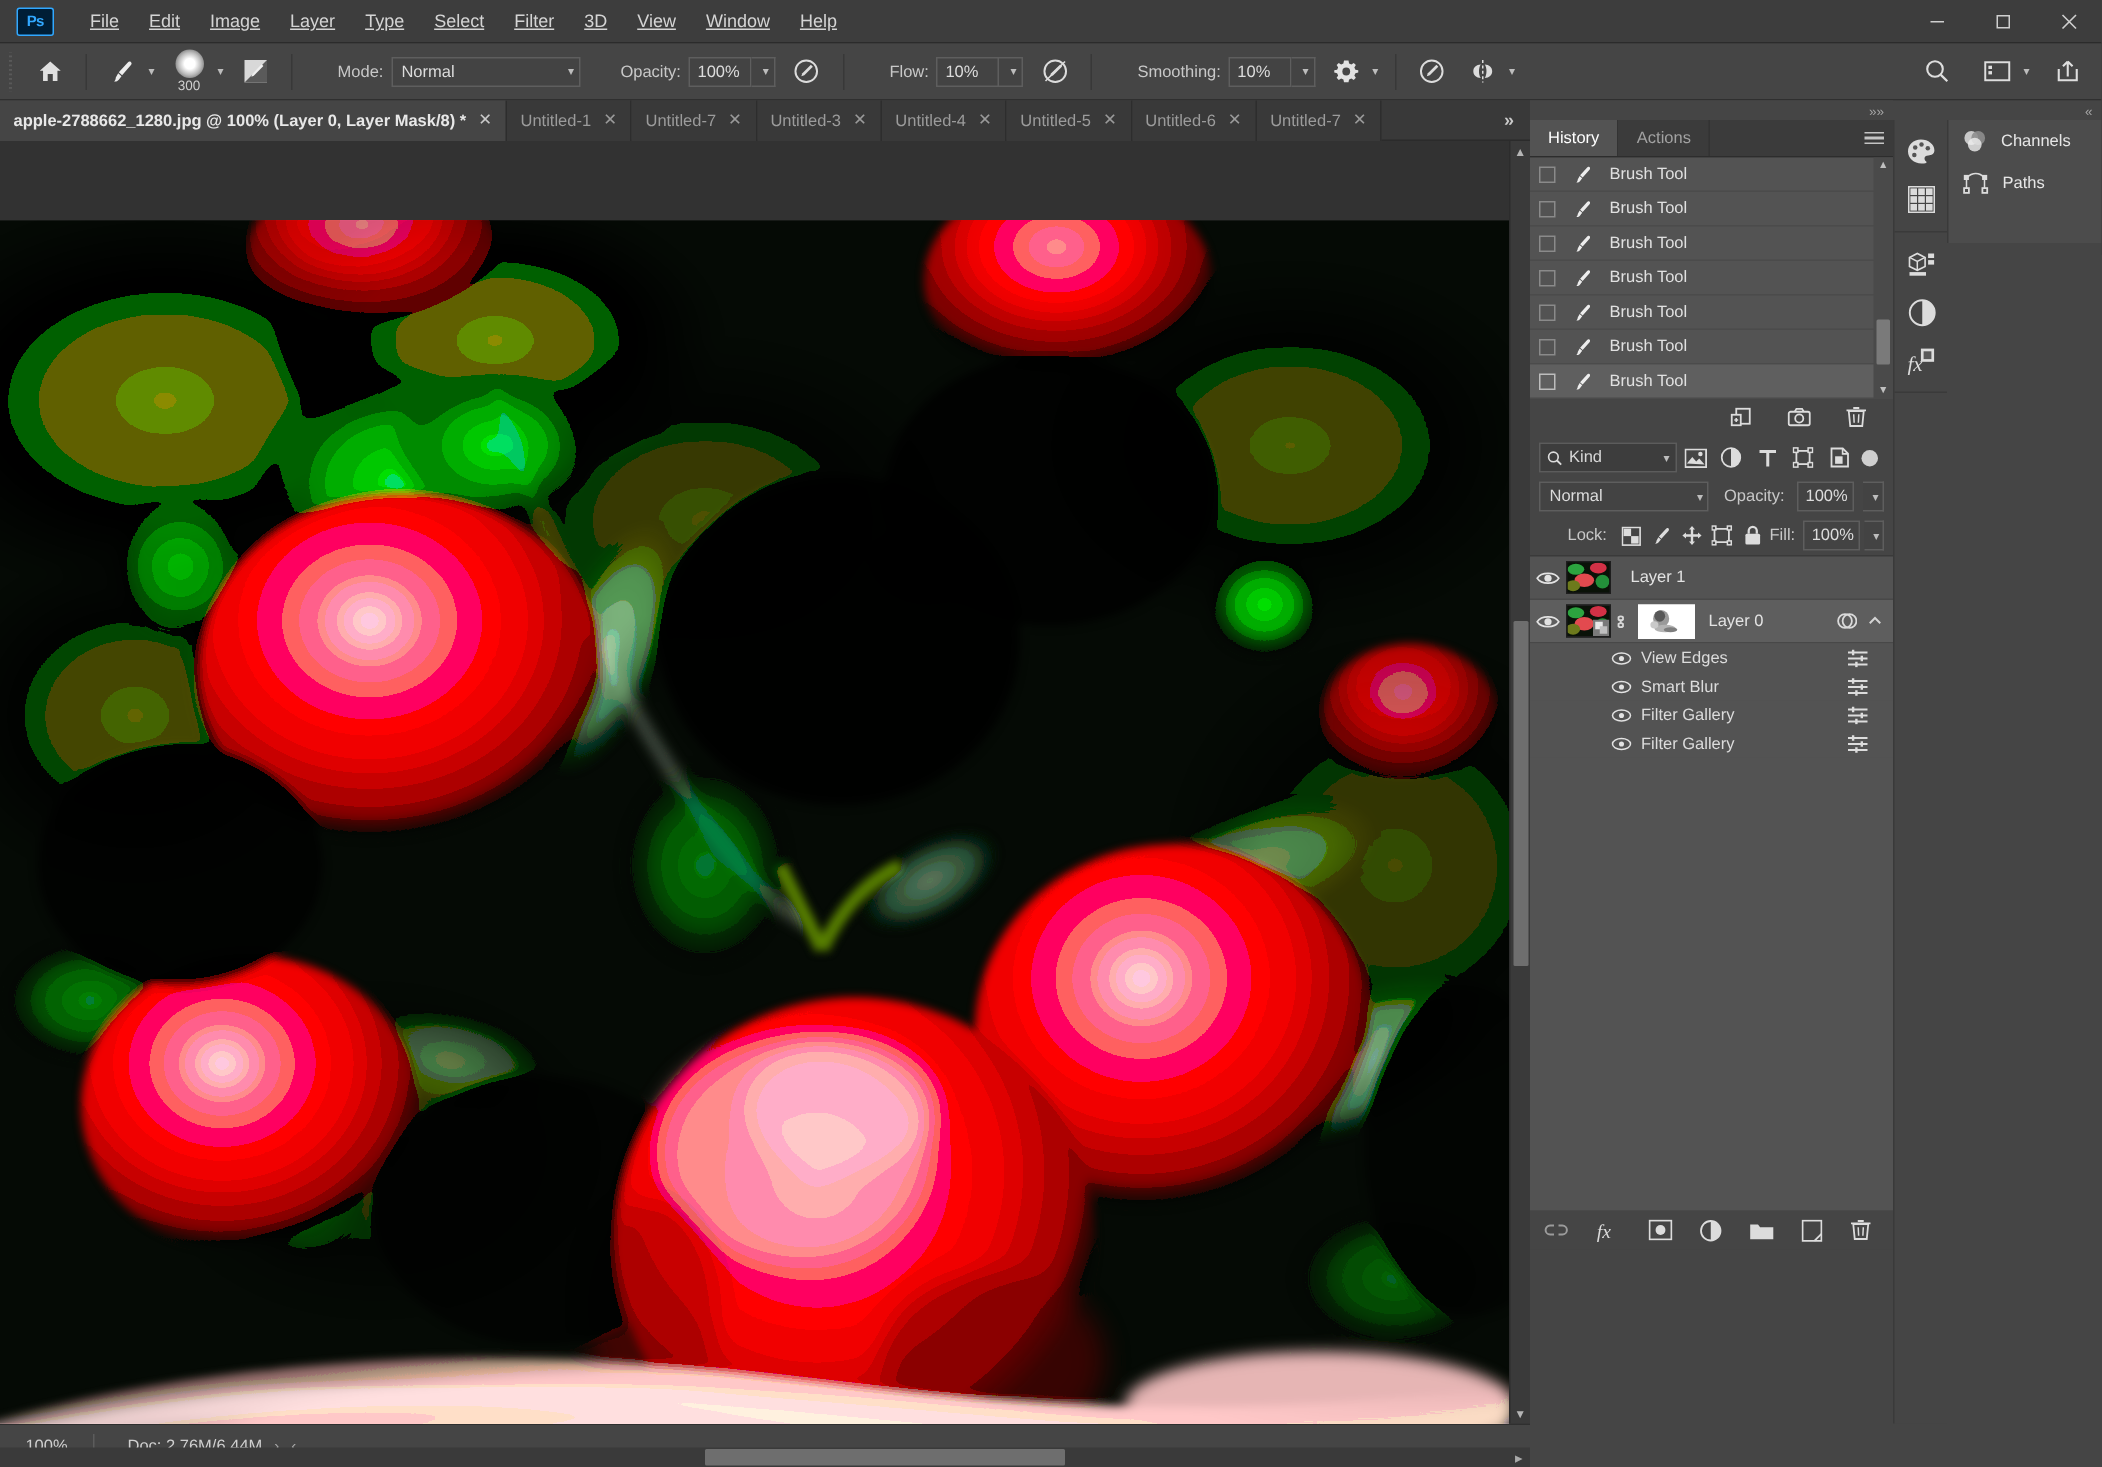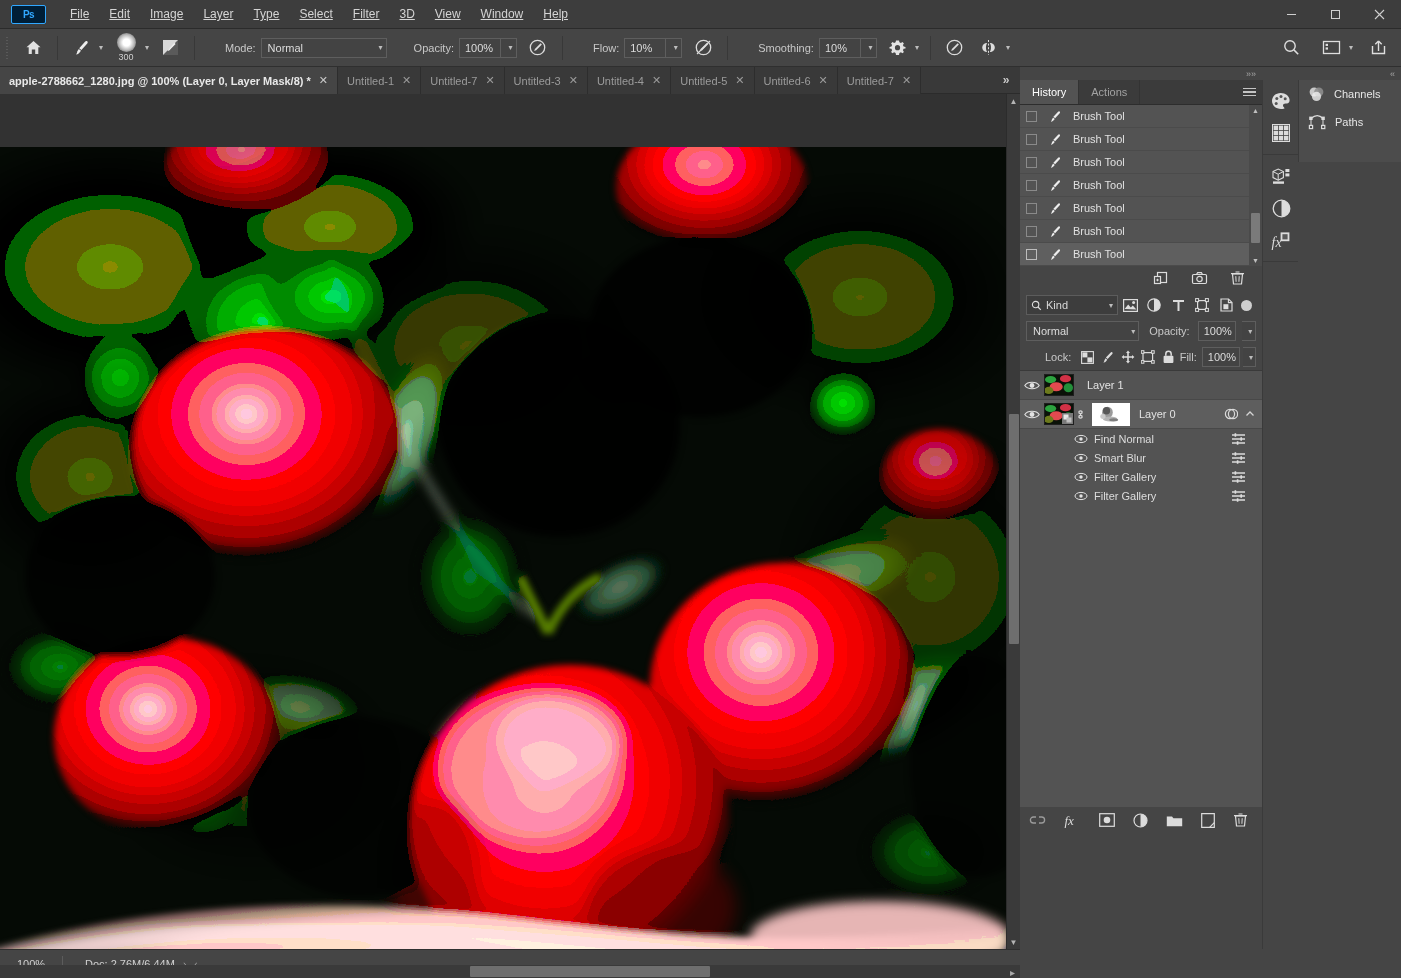--- a/index.html
+++ b/index.html
@@ -12,21 +12,21 @@
   }
   .app { position:relative; width:1401px; height:978px; background:#454545; }
 
   
   .titlebar{
     position:absolute; left:0; top:0; width:1401px; height:29px;
     background:#3d3d3d; display:flex; align-items:center;
     border-bottom:1px solid #2b2b2b;
   }
   .ps-logo{
-    width:35px; height:19px; margin-left:11px; border:1px solid #31a8ff;
+    width:25px; height:19px; margin-left:11px; border:1px solid #31a8ff;
     background:#001e36; color:#31a8ff; font-size:10px; font-weight:bold;
     display:flex; align-items:center; justify-content:center; border-radius:2px;
     letter-spacing:-.5px;
   }
   .menubar{ display:flex; align-items:center; margin-left:14px; height:29px;}
   .menu-item{
     padding:4px 10px; font-size:12px; color:#d4d4d4; cursor:default;
     white-space:nowrap;
   }
   .menu-item u{ text-decoration:underline; }
@@ -930,21 +930,21 @@
         </div>
 
 
         <div class="sf-row">
           <span class="sf-eye">
             <svg width="14" height="10" viewBox="0 0 14 10">
                 <ellipse cx="7" cy="5" rx="6" ry="3.6" fill="none" stroke="#e2e2e2" stroke-width="1"></ellipse>
                 <circle cx="7" cy="5" r="1.7" fill="#e2e2e2"></circle>
               </svg>
           </span>
-          <span style="margin-left:4px">Find Normal</span>
+          <span style="margin-left:4px">View Edges</span>
           <span class="sf-slider">
             <svg width="15" height="13" viewBox="0 0 15 13">
                 <path d="M1 3 L14 3 M1 7 L14 7 M1 11 L14 11" stroke="#dcdcdc" stroke-width="1.3"></path>
                 <path d="M4.4 1.2 L4.4 4.8 M10.2 5.2 L10.2 8.8 M6.6 9.2 L6.6 12.8" stroke="#dcdcdc" stroke-width="1.6"></path>
               </svg>
           </span>
         </div>
 
         <div class="sf-row">
           <span class="sf-eye">

